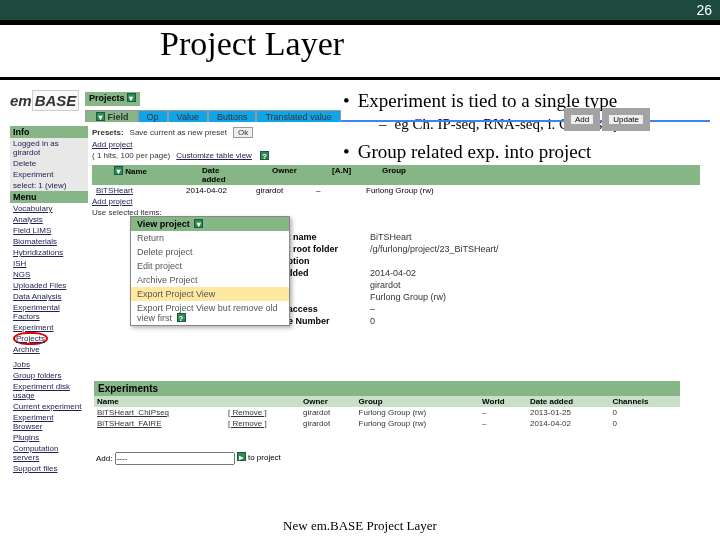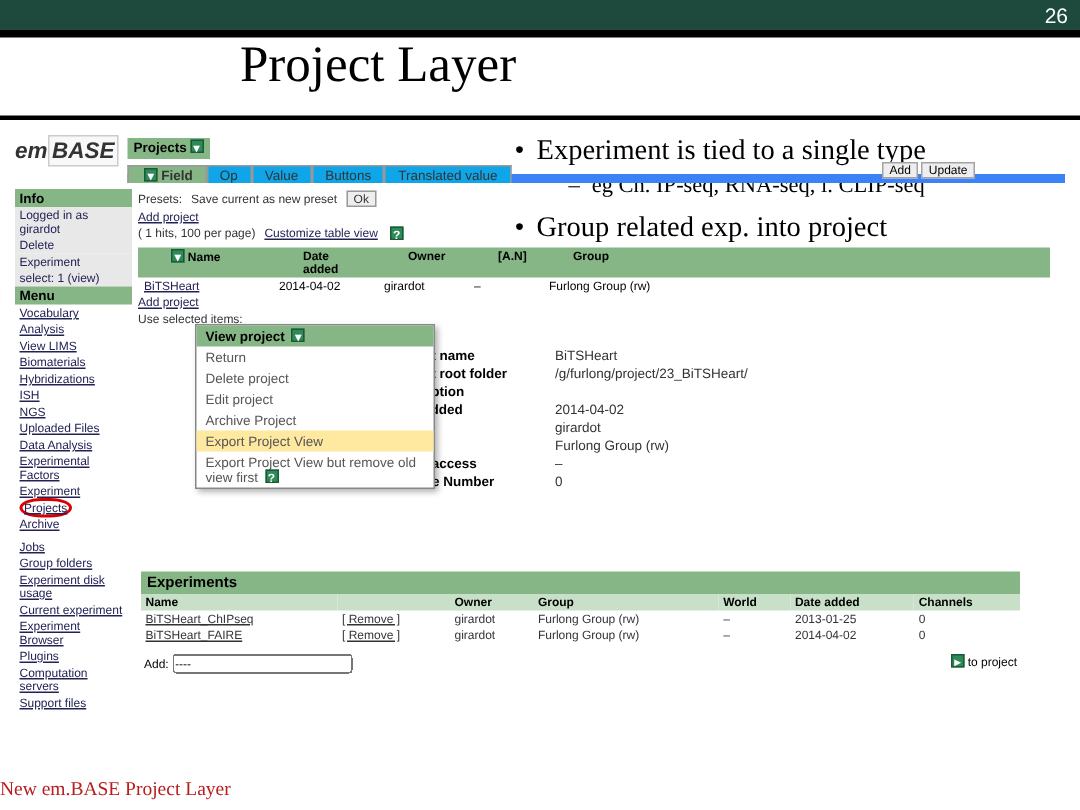--- a/index.html
+++ b/index.html
@@ -15,35 +15,35 @@
   .bullets .b1{font-size:19px;margin-bottom:4px;display:flex}
   .bullets .bu{margin:0 8px 0 4px}
   .bullets .b2{font-size:15px;margin:4px 0 8px 40px;display:flex}
   .bullets .b2 .bu{margin:0 8px 0 0}
   
   .app{position:absolute;top:4px;left:10px;width:700px;height:410px}
   .logo{position:absolute;top:6px;left:0;font-weight:bold;font-size:15px;font-style:italic;color:#333}
   .midbox{border:1px solid #ccc;background:#f8f8f8;padding:1px 2px;font-style:italic;font-weight:bold}
   .hdrbar{position:absolute;top:6px;left:75px;height:14px;background:#86b586;padding:1px 4px;font-weight:bold;min-width:45px}
   .sq{display:inline-block;width:9px;height:9px;background:#2e8b57;color:#fff;font-size:8px;text-align:center;line-height:9px;font-weight:bold;border:1px solid #1a5a37;margin-left:2px}
-  .tabs{position:absolute;top:24px;left:75px;right:0;height:12px;display:flex;gap:0;border-bottom:6px solid #3b82f6}
+  .tabs{position:absolute;top:24px;left:75px;right:0;height:12px;display:flex;gap:0;border-bottom:2px solid #3b82f6}
   .tab{background:#0ea5e9;border:1px solid #999;border-bottom:none;padding:0 8px;font-size:9px;color:#333;height:12px;line-height:12px}
   .tab.on{background:#86b586;font-weight:bold}
   .btns{position:absolute;top:22px;right:60px;display:flex;gap:2px}
-  .btns span{background:#eee;border:1px solid #a3a3a3;padding:0 4px;font-size:8px}
+  .btns span{background:#eee;border:7px solid #a3a3a3;padding:0 4px;font-size:8px}
   
   .side{position:absolute;top:40px;left:0;width:78px}
   .sh{background:#86b586;color:#000;font-weight:bold;padding:1px 3px;font-size:9px}
   .sg{background:#e8e8e8;padding:1px 3px;font-size:8px;color:#225}
   .sl{padding:1px 3px;font-size:8px;color:#225;text-decoration:underline;cursor:pointer}
   .circle{border:2px solid #d00;border-radius:50%/60%;padding:0 1px}
   
   .mainarea{position:absolute;top:40px;left:82px;right:10px}
   .row{display:flex;gap:6px;align-items:center;font-size:8px;padding:1px 0;color:#333}
-  .row b{font-weight:normal}
+  .row b{font-weight:bold}
   .linklike{color:#225;text-decoration:underline}
   .tablehdr{background:#86b586;font-weight:bold;display:flex;font-size:8px;margin-top:4px}
   .tablehdr div{padding:1px 20px}
   .tblrow{display:flex;font-size:8px}
   .tblrow div{padding:1px 4px}
   .c1{width:90px}.c2{width:70px}.c3{width:60px}.c4{width:50px}.c5{width:80px}
   
   .menu{position:absolute;top:130px;left:120px;width:160px;background:#fff;border:1px solid #888;box-shadow:2px 2px 4px rgba(0,0,0,.3);font-size:9px;z-index:5}
   .menu .mh{background:#86b586;font-weight:bold;padding:2px 6px}
   .menu .mi{padding:2px 6px;color:#555}
@@ -52,23 +52,23 @@
   .detail{position:absolute;top:145px;left:250px;right:40px}
   .drow{display:flex;font-size:9px;padding:1px 0}
   .dk{width:110px;font-weight:bold}
   .dv{color:#333}
   
   .exps{position:absolute;top:295px;left:84px;right:30px}
   .exps .eh{background:#86b586;font-weight:bold;padding:2px 4px;font-size:10px}
   .exps table{width:100%;border-collapse:collapse;font-size:8px}
   .exps th{background:#c8e0c8;text-align:left;padding:1px 3px;font-weight:bold}
   .exps td{padding:1px 3px;color:#333}
-  .addrow{display:flex;justify-content:space-between;padding:3px 2px;font-size:8px;margin-top:4px}
+  .addrow{display:flex;padding:3px 2px;font-size:8px;margin-top:20px}
   .addrow input{width:120px;font-size:8px}
-  .footer{position:absolute;bottom:6px;left:0;right:0;font-family:"Times New Roman",serif;font-size:13px;color:#b91c1c}
+  .footer{position:absolute;bottom:6px;left:0;right:0;text-align:center;font-family:"Times New Roman",serif;font-size:13px;color:#000000}
 </style>
 </head>
 <body>
 
 <div class="slide">
   <div class="topbar">
     <span class="pagenum">26</span>
   </div>
   <div class="titlebar">
     <span class="title">Project Layer</span>
@@ -112,21 +112,21 @@
 
       <div class="side">
         <div class="sh">Info</div>
         <div class="sg">Logged in as girardot</div>
         <div class="sg">Delete</div>
         <div class="sg">Experiment</div>
         <div class="sg">select: 1 (view)</div>
         <div class="sh">Menu</div>
         <div class="sl">Vocabulary</div>
         <div class="sl">Analysis</div>
-        <div class="sl">View LIMS</div>
+        <div class="sl">Field LIMS</div>
         <div class="sl">Biomaterials</div>
         <div class="sl">Hybridizations</div>
         <div class="sl">ISH</div>
         <div class="sl">NGS</div>
         <div class="sl">Uploaded Files</div>
         <div class="sl">Data Analysis</div>
         <div class="sl">Experimental Factors</div>
         <div class="sl">Experiment</div>
         <div class="sl"><span class="circle">Projects</span></div>
         <div class="sl">Archive</div>

